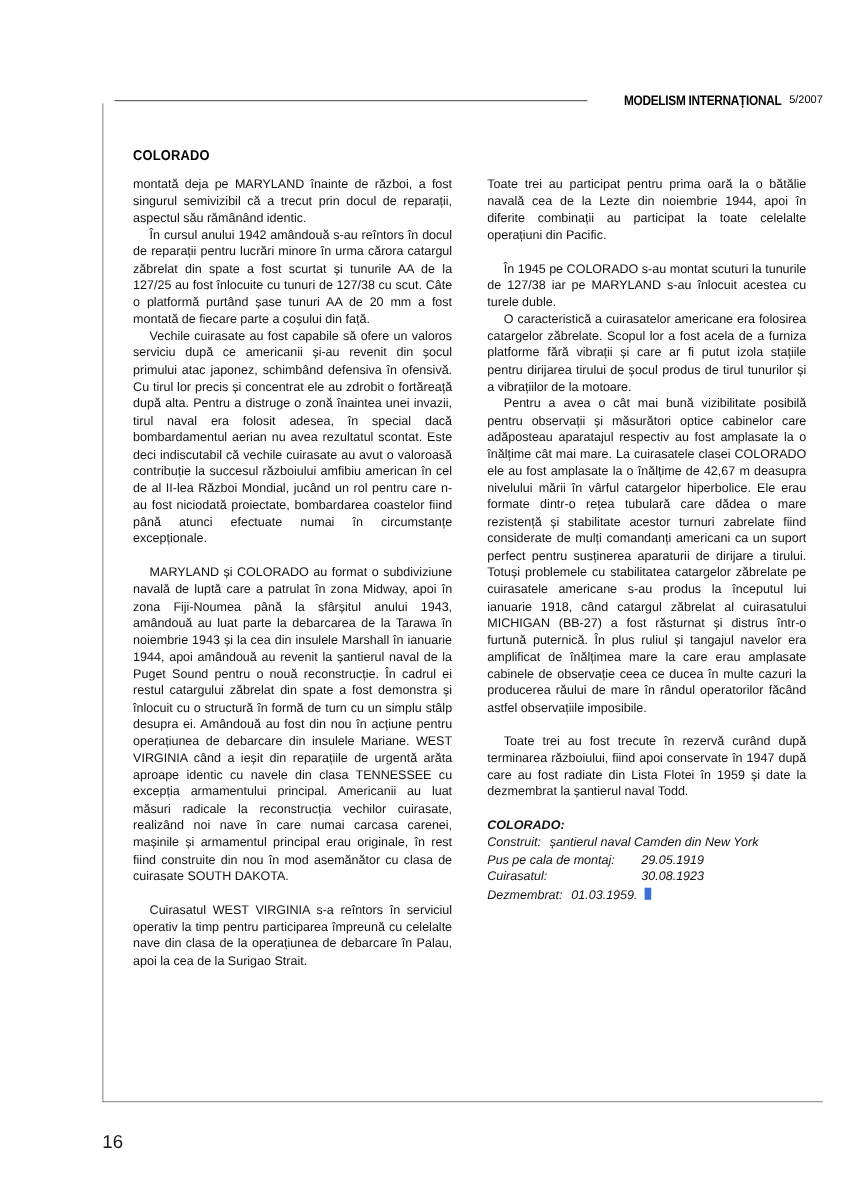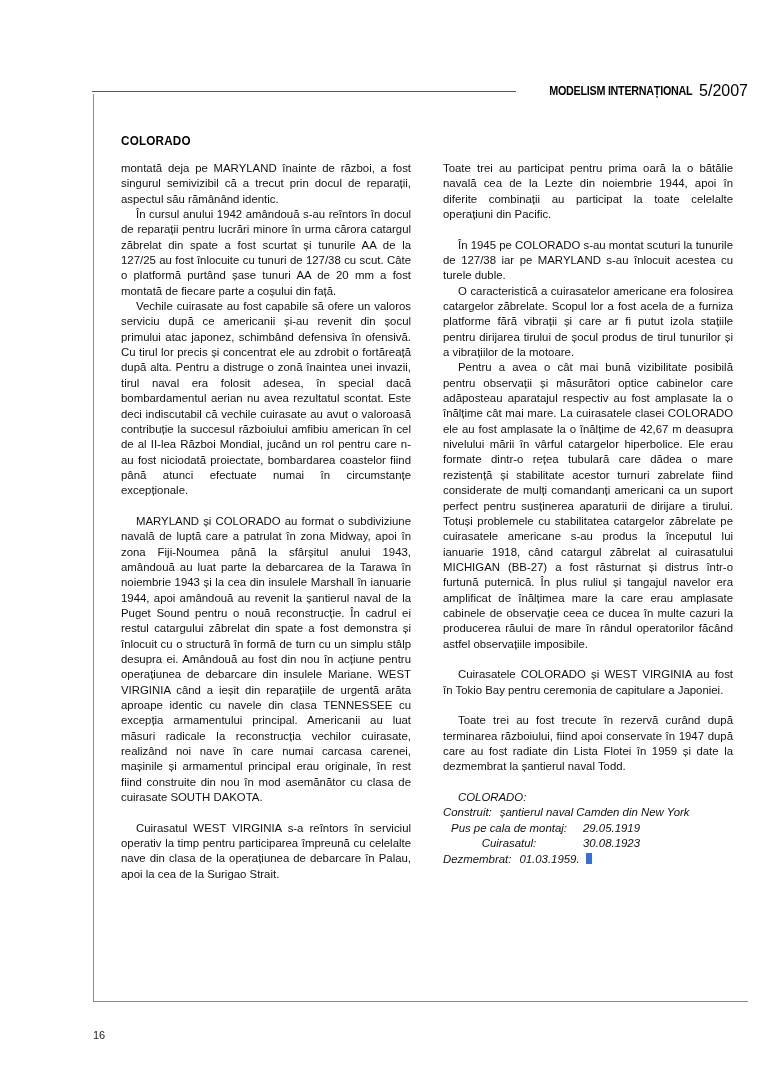--- a/index.html
+++ b/index.html
@@ -48,21 +48,21 @@
     font-weight: bold;
     font-size: 12.5px;
     letter-spacing: -0.3px;
     transform: scaleX(0.86);
     transform-origin: right center;
     white-space: nowrap;
     color: #000000;
   }
   .masthead-issue {
     font-family: "Liberation Sans", sans-serif;
-    font-size: 16px;
+    font-size: 10px;
     color: #000000;
     margin-left: 7px;
     white-space: nowrap;
   }
 
   
   .frame-left {
     position: absolute;
     left: 93px;
     top: 94px;
@@ -123,49 +123,48 @@
   
   .specs {
     margin-top: 15px;
     font-style: italic;
     font-family: "Liberation Sans", sans-serif;
     font-size: 11.4px;
     line-height: 15.5px;
     color: #111111;
   }
   .specs-title {
-    margin-left: 15px;
     font-style: italic;
-    font-weight: normal;
+    font-weight: bold;
   }
   .spec-row {
     display: flex;
     align-items: baseline;
     white-space: nowrap;
   }
-  .spec-label { flex: 0 0 auto; text-align: center; }
+  .spec-label { flex: 0 0 auto; }
   .spec-value { margin-left: 8px; }
   .spec-row.aligned .spec-label { flex: 0 0 132px; }
   .end-marker {
     display: inline-block;
     width: 6px;
     height: 11px;
     background: #3a6fd8;
     margin-left: 6px;
     position: relative;
     top: 1px;
   }
 
   
   .folio {
     position: absolute;
     left: 93px;
     top: 1029px;
     font-family: "Liberation Sans", sans-serif;
-    font-size: 11px;
+    font-size: 17px;
     color: #1a1a1a;
   }
 </style>
 </head>
 <body>
 
 <div class="page">
 
   <div class="masthead">
     <div class="masthead-rule"></div>
@@ -186,21 +185,20 @@
       <p class="indent">Vechile cuirasate au fost capabile să ofere un valoros serviciu după ce americanii și-au revenit din șocul primului atac japonez, schimbând defensiva în ofensivă. Cu tirul lor precis și concentrat ele au zdrobit o fortăreață după alta. Pentru a distruge o zonă înaintea unei invazii, tirul naval era folosit adesea, în special dacă bombardamentul aerian nu avea rezultatul scontat. Este deci indiscutabil că vechile cuirasate au avut o valoroasă contribuție la succesul războiului amfibiu american în cel de al II-lea Război Mondial, jucând un rol pentru care n-au fost niciodată proiectate, bombardarea coastelor fiind până atunci efectuate numai în circumstanțe excepționale.</p>
       <p class="indent gap">MARYLAND și COLORADO au format o subdiviziune navală de luptă care a patrulat în zona Midway, apoi în zona Fiji-Noumea până la sfârșitul anului 1943, amândouă au luat parte la debarcarea de la Tarawa în noiembrie 1943 și la cea din insulele Marshall în ianuarie 1944, apoi amândouă au revenit la șantierul naval de la Puget Sound pentru o nouă reconstrucție. În cadrul ei restul catargului zăbrelat din spate a fost demonstra și înlocuit cu o structură în formă de turn cu un simplu stâlp desupra ei. Amândouă au fost din nou în acțiune pentru operațiunea de debarcare din insulele Mariane. WEST VIRGINIA când a ieșit din reparațiile de urgentă arăta aproape identic cu navele din clasa TENNESSEE cu excepția armamentului principal. Americanii au luat măsuri radicale la reconstrucția vechilor cuirasate, realizând noi nave în care numai carcasa carenei, mașinile și armamentul principal erau originale, în rest fiind construite din nou în mod asemănător cu clasa de cuirasate SOUTH DAKOTA.</p>
       <p class="indent gap">Cuirasatul WEST VIRGINIA  s-a reîntors în serviciul operativ la timp pentru participarea împreună cu celelalte nave din clasa de la operațiunea de debarcare în Palau, apoi la cea de la Surigao Strait.</p>
     </div>
 
     <div class="col">
       <p class="">Toate trei au participat pentru prima oară la o bătălie navală cea de la Lezte din noiembrie 1944, apoi în diferite combinații au participat la toate celelalte operațiuni din Pacific.</p>
       <p class="indent gap">În 1945 pe COLORADO s-au montat scuturi la tunurile de 127/38 iar pe MARYLAND s-au înlocuit acestea cu turele duble.</p>
       <p class="indent">O caracteristică a cuirasatelor americane era folosirea catargelor zăbrelate. Scopul lor a fost acela de a furniza platforme fără vibrații și care ar fi putut izola stațiile pentru dirijarea tirului de șocul produs de tirul tunurilor și a vibrațiilor de la motoare.</p>
       <p class="indent">Pentru a avea o cât mai bună vizibilitate posibilă pentru observații și măsurători optice cabinelor care adăposteau aparatajul respectiv au fost amplasate la o înălțime cât mai mare. La cuirasatele clasei COLORADO ele au fost amplasate la o înălțime de 42,67 m deasupra nivelului mării în vârful catargelor hiperbolice. Ele erau formate dintr-o rețea tubulară care dădea o mare rezistență și stabilitate acestor turnuri zabrelate fiind considerate de mulți comandanți americani ca un suport perfect pentru susținerea aparaturii de dirijare a tirului. Totuși problemele cu stabilitatea catargelor zăbrelate pe cuirasatele americane s-au produs la începutul lui ianuarie 1918, când catargul zăbrelat al cuirasatului MICHIGAN (BB-27) a fost răsturnat și distrus într-o furtună puternică. În plus ruliul și tangajul navelor era amplificat de înălțimea mare la care erau amplasate cabinele de observație ceea ce ducea în multe cazuri la producerea răului de mare în rândul operatorilor făcând astfel observațiile imposibile.</p>
-      <p class="indent gap">Cuirasatele COLORADO și WEST VIRGINIA au fost în Tokio Bay pentru ceremonia de capitulare a Japoniei.</p>
       <p class="indent gap">Toate trei au fost trecute în rezervă curând după terminarea războiului, fiind apoi conservate în 1947 după care au fost radiate din Lista Flotei în 1959 și date la dezmembrat la șantierul naval Todd.</p>
 
       <div class="specs">
         <div class="specs-title">COLORADO:</div>
 
         <div class="spec-row">
           <span class="spec-label">Construit:</span>
           <span class="spec-value">șantierul naval Camden din New York</span>
         </div>
 

